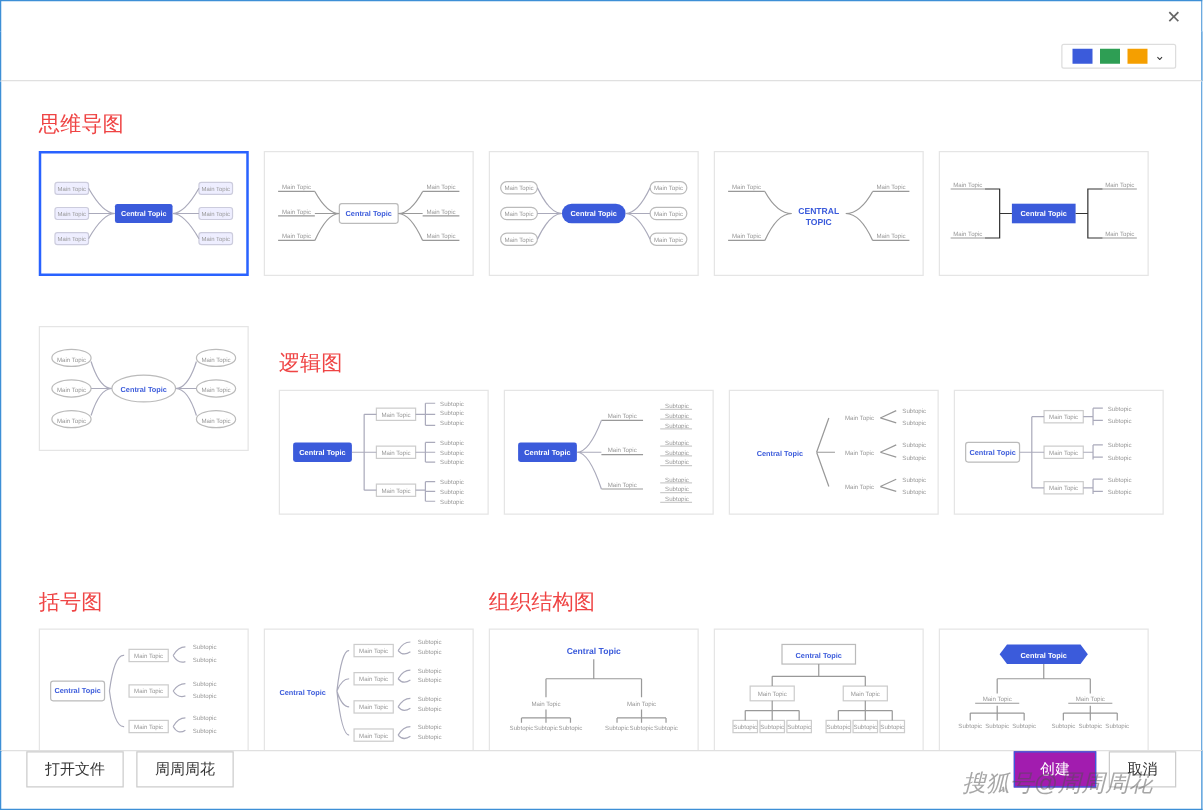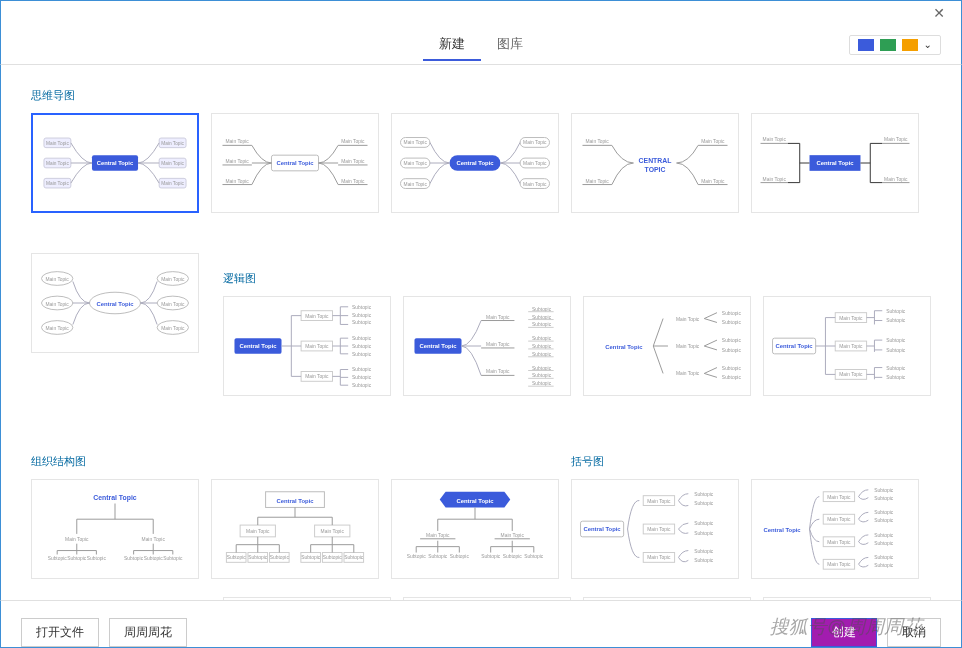--- a/index.html
+++ b/index.html
@@ -10,31 +10,31 @@
 
 .header { height: 40px; border-bottom: 1px solid #e0e0e0; display: flex; align-items: center; position: relative; border-left: 1px solid #3d8fd6; border-right: 1px solid #3d8fd6; }
 .tabs { position: absolute; left: 50%; transform: translateX(-50%); display: flex; gap: 0; }
 .tab { padding: 6px 16px; font-size: 13px; color: #666; cursor: pointer; }
 .tab.active { color: #333; border-bottom: 2px solid #3b5bdb; font-weight: 500; }
 .color-picker { position: absolute; right: 20px; display: flex; align-items: center; gap: 6px; border: 1px solid #ddd; padding: 3px 8px; border-radius: 2px; cursor: pointer; }
 .color-swatch { width: 16px; height: 12px; }
 .chevron { font-size: 10px; color: #333; }
 
 .content { height: 535px; overflow-y: auto; padding: 15px 30px; border-left: 1px solid #3d8fd6; border-right: 1px solid #3d8fd6; }
-.section-title { font-size: 11px; color: #0369a1; margin: 8px 0 10px 0; }
+.section-title { font-size: 17px; color: #ef4444; margin: 8px 0 10px 0; }
 .template-row { display: flex; gap: 12px; margin-bottom: 18px; }
 .template-card { width: 168px; height: 100px; border: 1px solid #e5e5e5; background: #fff; cursor: pointer; position: relative; overflow: hidden; }
 .template-card.selected { border: 2px solid #2962ff; }
 .template-card svg { width: 100%; height: 100%; }
 
 .section-row { display: flex; gap: 12px; }
 .section-group { }
 .section-group .section-title { margin-left: 0; margin-top: 40px; }
 
-.footer { height: 48px; border-top: 1px solid #e0e0e0; display: flex; align-items: flex-end; padding: 0 20px; gap: 10px; border-left: 1px solid #3d8fd6; border-right: 1px solid #3d8fd6; border-bottom: 1px solid #3d8fd6; }
+.footer { height: 48px; border-top: 1px solid #e0e0e0; display: flex; align-items: flex-start; padding: 0 20px; gap: 10px; border-left: 1px solid #3d8fd6; border-right: 1px solid #3d8fd6; border-bottom: 1px solid #3d8fd6; }
 .footer-btn { padding: 5px 14px; font-size: 12px; color: #333; border: 1px solid #ccc; background: #fff; cursor: pointer; }
 .footer-right { margin-left: auto; display: flex; gap: 10px; }
 .btn-primary { background: #a21caf; color: #fff; border-color: #3b5bdb; padding: 5px 20px; }
 
 .watermark { position: absolute; bottom: 8px; right: 40px; font-size: 19px; color: rgba(80,80,80,0.5); font-style: italic; pointer-events: none; }
 
 
 .t6 { font-size: 5px; fill: #999; }
 .t7 { font-size: 6px; fill: #666; }
 .t8 { font-size: 7px; fill: #333; }
@@ -42,24 +42,20 @@
 .twhite { fill: #fff; font-weight: bold; }
 </style>
 </head>
 <body>
 
 <div class="titlebar">
   <span class="close-x">✕</span>
 </div>
 
 <div class="header">
-  <div class="tabs">
-    <div class="tab active">新建</div>
-    <div class="tab">图库</div>
-  </div>
   <div class="color-picker">
     <span class="color-swatch" style="background:#3b5bdb"></span>
     <span class="color-swatch" style="background:#2e9e54"></span>
     <span class="color-swatch" style="background:#f59f00"></span>
     <span class="chevron">⌄</span>
   </div>
 </div>
 
 <div class="content">
 
@@ -266,20 +262,67 @@
               <text x="124" y="84" class="t6">Subtopic</text>
             <path d="M52 50 H62 M62 21 V79 M62 21 H72 M62 50 H72 M62 79 H72 M104 21 H112 M112 14 V28 M112 14 H120 M112 24 H120 M104 50 H112 M112 44 V56 M112 44 H120 M112 54 H120 M104 79 H112 M112 72 V84 M112 72 H120 M112 82 H120" stroke="#aab" fill="none"></path>
           </svg>
         </div>
       </div>
     </div>
   </div>
 
   <div class="section-row">
     <div class="section-group">
+      <div class="section-title">括号图</div>
+      <div class="template-row">
+        <div class="template-card">
+          <svg viewBox="0 0 168 100">
+            <rect x="8" y="42" width="44" height="16" rx="2" fill="#fff" stroke="#bbb"></rect>
+            <text x="30" y="52" text-anchor="middle" class="t7 tblue" font-size="6">Central Topic</text>
+            <rect x="72" y="16" width="32" height="10" fill="#fff" stroke="#ccc"></rect>
+              <text x="88" y="23" text-anchor="middle" class="t6">Main Topic</text>
+            <rect x="72" y="45" width="32" height="10" fill="#fff" stroke="#ccc"></rect>
+              <text x="88" y="52" text-anchor="middle" class="t6">Main Topic</text>
+            <rect x="72" y="74" width="32" height="10" fill="#fff" stroke="#ccc"></rect>
+              <text x="88" y="81" text-anchor="middle" class="t6">Main Topic</text>
+            <text x="124" y="16" class="t6">Subtopic</text>
+              <text x="124" y="26" class="t6">Subtopic</text>
+            <text x="124" y="46" class="t6">Subtopic</text>
+              <text x="124" y="56" class="t6">Subtopic</text>
+            <text x="124" y="74" class="t6">Subtopic</text>
+              <text x="124" y="84" class="t6">Subtopic</text>
+            <path d="M56 50 Q60 20 68 21 M56 50 Q60 80 68 79 M108 21 Q112 14 118 14 M108 21 Q112 28 118 26 M108 50 Q112 44 118 44 M108 50 Q112 56 118 54 M108 79 Q112 72 118 72 M108 79 Q112 86 118 82" stroke="#aab" fill="none"></path>
+          </svg>
+        </div>
+        <div class="template-card">
+          <svg viewBox="0 0 168 100">
+            <text x="30" y="53" text-anchor="middle" class="t7 tblue" font-size="6">Central Topic</text>
+            <rect x="72" y="12" width="32" height="10" fill="#fff" stroke="#ccc"></rect>
+              <text x="88" y="19" text-anchor="middle" class="t6">Main Topic</text>
+            <rect x="72" y="35" width="32" height="10" fill="#fff" stroke="#ccc"></rect>
+              <text x="88" y="42" text-anchor="middle" class="t6">Main Topic</text>
+            <rect x="72" y="58" width="32" height="10" fill="#fff" stroke="#ccc"></rect>
+              <text x="88" y="65" text-anchor="middle" class="t6">Main Topic</text>
+            <rect x="72" y="81" width="32" height="10" fill="#fff" stroke="#ccc"></rect>
+              <text x="88" y="88" text-anchor="middle" class="t6">Main Topic</text>
+            <text x="124" y="12" class="t6">Subtopic</text>
+              <text x="124" y="20" class="t6">Subtopic</text>
+            <text x="124" y="35" class="t6">Subtopic</text>
+              <text x="124" y="43" class="t6">Subtopic</text>
+            <text x="124" y="58" class="t6">Subtopic</text>
+              <text x="124" y="66" class="t6">Subtopic</text>
+            <text x="124" y="81" class="t6">Subtopic</text>
+              <text x="124" y="89" class="t6">Subtopic</text>
+            <path d="M58 50 Q62 16 68 17 M58 50 Q62 86 68 86 M58 50 Q62 40 68 40 M58 50 Q62 63 68 63" stroke="#aab" fill="none"></path>
+            <path d="M108 17 Q112 10 118 10 M108 17 Q112 22 118 18 M108 40 Q112 33 118 33 M108 40 Q112 45 118 41 M108 63 Q112 56 118 56 M108 63 Q112 68 118 64 M108 86 Q112 79 118 79 M108 86 Q112 91 118 87" stroke="#aab" fill="none"></path>
+          </svg>
+        </div>
+      </div>
+    </div>
+    <div class="section-group">
       <div class="section-title">组织结构图</div>
       <div class="template-row">
         <div class="template-card">
           <svg viewBox="0 0 168 100">
             <text x="84" y="20" text-anchor="middle" class="t8 tblue">Central Topic</text>
             <text x="45" y="62" text-anchor="middle" class="t6">Main Topic</text>
             <text x="123" y="62" text-anchor="middle" class="t6">Main Topic</text>
             <text x="25" y="82" text-anchor="middle" class="t6" font-size="4">Subtopic</text>
             <text x="45" y="82" text-anchor="middle" class="t6" font-size="4">Subtopic</text>
             <text x="65" y="82" text-anchor="middle" class="t6" font-size="4">Subtopic</text>
@@ -324,67 +367,20 @@
             <text x="46" y="80" text-anchor="middle" class="t6" font-size="4">Subtopic</text>
             <text x="68" y="80" text-anchor="middle" class="t6" font-size="4">Subtopic</text>
             <text x="100" y="80" text-anchor="middle" class="t6" font-size="4">Subtopic</text>
             <text x="122" y="80" text-anchor="middle" class="t6" font-size="4">Subtopic</text>
             <text x="144" y="80" text-anchor="middle" class="t6" font-size="4">Subtopic</text>
             <path d="M84 28 V40 M46 40 H122 M46 40 V52 M122 40 V52 M46 62 V68 M24 68 H68 M24 68 V74 M46 68 V74 M68 68 V74 M122 62 V68 M100 68 H144 M100 68 V74 M122 68 V74 M144 68 V74" stroke="#999" fill="none"></path>
           </svg>
         </div>
       </div>
     </div>
-    <div class="section-group">
-      <div class="section-title">括号图</div>
-      <div class="template-row">
-        <div class="template-card">
-          <svg viewBox="0 0 168 100">
-            <rect x="8" y="42" width="44" height="16" rx="2" fill="#fff" stroke="#bbb"></rect>
-            <text x="30" y="52" text-anchor="middle" class="t7 tblue" font-size="6">Central Topic</text>
-            <rect x="72" y="16" width="32" height="10" fill="#fff" stroke="#ccc"></rect>
-              <text x="88" y="23" text-anchor="middle" class="t6">Main Topic</text>
-            <rect x="72" y="45" width="32" height="10" fill="#fff" stroke="#ccc"></rect>
-              <text x="88" y="52" text-anchor="middle" class="t6">Main Topic</text>
-            <rect x="72" y="74" width="32" height="10" fill="#fff" stroke="#ccc"></rect>
-              <text x="88" y="81" text-anchor="middle" class="t6">Main Topic</text>
-            <text x="124" y="16" class="t6">Subtopic</text>
-              <text x="124" y="26" class="t6">Subtopic</text>
-            <text x="124" y="46" class="t6">Subtopic</text>
-              <text x="124" y="56" class="t6">Subtopic</text>
-            <text x="124" y="74" class="t6">Subtopic</text>
-              <text x="124" y="84" class="t6">Subtopic</text>
-            <path d="M56 50 Q60 20 68 21 M56 50 Q60 80 68 79 M108 21 Q112 14 118 14 M108 21 Q112 28 118 26 M108 50 Q112 44 118 44 M108 50 Q112 56 118 54 M108 79 Q112 72 118 72 M108 79 Q112 86 118 82" stroke="#aab" fill="none"></path>
-          </svg>
-        </div>
-        <div class="template-card">
-          <svg viewBox="0 0 168 100">
-            <text x="30" y="53" text-anchor="middle" class="t7 tblue" font-size="6">Central Topic</text>
-            <rect x="72" y="12" width="32" height="10" fill="#fff" stroke="#ccc"></rect>
-              <text x="88" y="19" text-anchor="middle" class="t6">Main Topic</text>
-            <rect x="72" y="35" width="32" height="10" fill="#fff" stroke="#ccc"></rect>
-              <text x="88" y="42" text-anchor="middle" class="t6">Main Topic</text>
-            <rect x="72" y="58" width="32" height="10" fill="#fff" stroke="#ccc"></rect>
-              <text x="88" y="65" text-anchor="middle" class="t6">Main Topic</text>
-            <rect x="72" y="81" width="32" height="10" fill="#fff" stroke="#ccc"></rect>
-              <text x="88" y="88" text-anchor="middle" class="t6">Main Topic</text>
-            <text x="124" y="12" class="t6">Subtopic</text>
-              <text x="124" y="20" class="t6">Subtopic</text>
-            <text x="124" y="35" class="t6">Subtopic</text>
-              <text x="124" y="43" class="t6">Subtopic</text>
-            <text x="124" y="58" class="t6">Subtopic</text>
-              <text x="124" y="66" class="t6">Subtopic</text>
-            <text x="124" y="81" class="t6">Subtopic</text>
-              <text x="124" y="89" class="t6">Subtopic</text>
-            <path d="M58 50 Q62 16 68 17 M58 50 Q62 86 68 86 M58 50 Q62 40 68 40 M58 50 Q62 63 68 63" stroke="#aab" fill="none"></path>
-            <path d="M108 17 Q112 10 118 10 M108 17 Q112 22 118 18 M108 40 Q112 33 118 33 M108 40 Q112 45 118 41 M108 63 Q112 56 118 56 M108 63 Q112 68 118 64 M108 86 Q112 79 118 79 M108 86 Q112 91 118 87" stroke="#aab" fill="none"></path>
-          </svg>
-        </div>
-      </div>
-    </div>
   </div>
 
   <div class="section-row">
     <div class="section-group" style="width:180px">
       <div style="height:22px"></div>
       <div class="template-card" style="height:60px">
         <svg viewBox="0 0 168 60">
           <text x="84" y="18" text-anchor="middle" class="t8 tblue">Central Topic</text>
           <text x="70" y="45" class="t6">Main Topic</text>
           <path d="M40 22 V50 M40 42 H66" stroke="#999" fill="none"></path>

